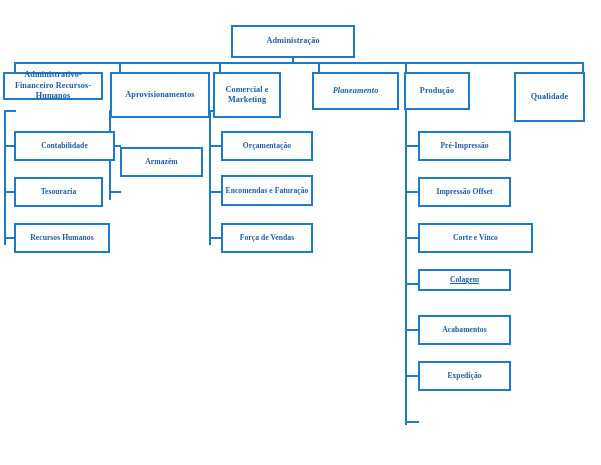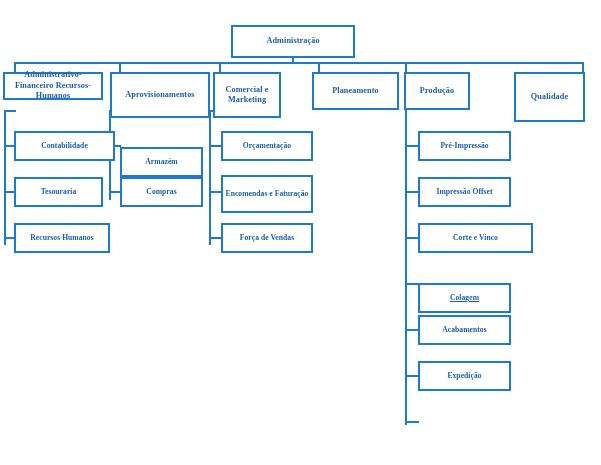--- a/index.html
+++ b/index.html
@@ -94,21 +94,21 @@
 
   <div class="node lvl1" style="left:3px; top:72px; width:100px; height:28px;">
     <span>Administrativo-Financeiro Recursos-Humanos</span>
   </div>
   <div class="node lvl1" style="left:110px; top:72px; width:100px; height:46px;">
     <span>Aprovisionamentos</span>
   </div>
   <div class="node lvl1" style="left:213px; top:72px; width:68px; height:46px;">
     <span>Comercial e Marketing</span>
   </div>
-  <div class="node lvl1" style="left:312px; top:72px; width:87px; height:38px;">
+  <div class="node lvl1" style="left:312px; top:72px; width:87px; height:38px;font-style:italic;">
     <span>Planeamento</span>
   </div>
   <div class="node lvl1" style="left:404px; top:72px; width:66px; height:38px;">
     <span>Produção</span>
   </div>
   <div class="node lvl1" style="left:514px; top:72px; width:71px; height:50px;">
     <span>Qualidade</span>
   </div>
 
   <div class="node lvl3" style="left:14px; top:131px; width:101px; height:30px;">
@@ -117,44 +117,41 @@
   <div class="node lvl3" style="left:14px; top:177px; width:89px; height:30px;">
     <span>Tesouraria</span>
   </div>
   <div class="node lvl3" style="left:14px; top:223px; width:96px; height:30px;font-family:Liberation Serif, serif;">
     <span>Recursos Humanos</span>
   </div>
 
   <div class="node lvl3" style="left:120px; top:131px; width:83px; height:30px;margin-top:16px;">
     <span>Armazém</span>
   </div>
-  <div class="node lvl3" style="left:120px; top:177px; width:83px; height:30px;">
-    <span>Compras</span>
-  </div>
 
   <div class="node lvl3" style="left:221px; top:131px; width:92px; height:30px;">
     <span>Orçamentação</span>
   </div>
-  <div class="node lvl3" style="left:221px; top:175px; width:92px; height:38px;">
+  <div class="node lvl3" style="left:221px; top:175px; width:92px; height:31px;">
     <span>Encomendas e Faturação</span>
   </div>
   <div class="node lvl3" style="left:221px; top:223px; width:92px; height:30px;">
     <span>Força de Vendas</span>
   </div>
 
   <div class="node lvl3" style="left:418px; top:131px; width:93px; height:30px;">
     <span>Pré-Impressão</span>
   </div>
   <div class="node lvl3" style="left:418px; top:177px; width:93px; height:30px;">
     <span>Impressão Offset</span>
   </div>
   <div class="node lvl3" style="left:418px; top:223px; width:115px; height:30px;">
     <span>Corte e Vinco</span>
   </div>
-  <div class="node lvl3" style="left:418px; top:283px; width:93px; height:30px;text-decoration:underline;">
+  <div class="node lvl3" style="left:418px; top:269px; width:93px; height:22px;text-decoration:underline;">
     <span>Colagem</span>
   </div>
   <div class="node lvl3" style="left:418px; top:315px; width:93px; height:30px;">
     <span>Acabamentos</span>
   </div>
   <div class="node lvl3" style="left:418px; top:361px; width:93px; height:30px;">
     <span>Expedição</span>
   </div>
 
 </div>

